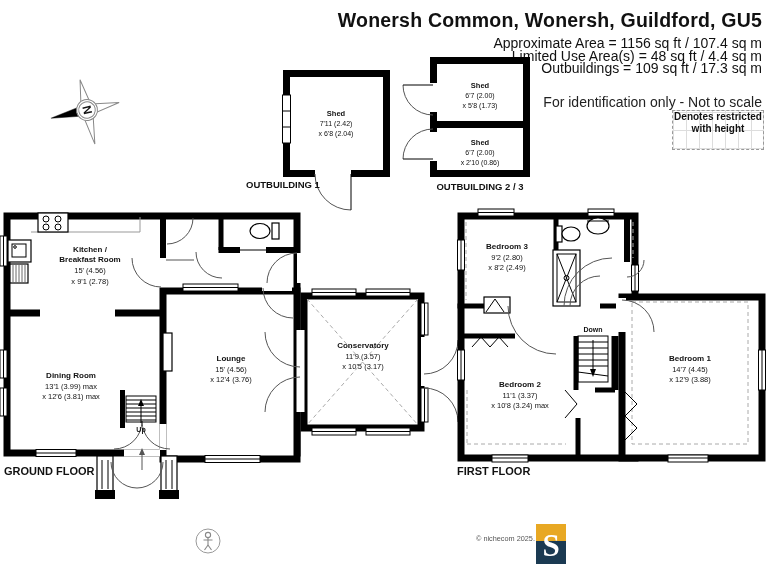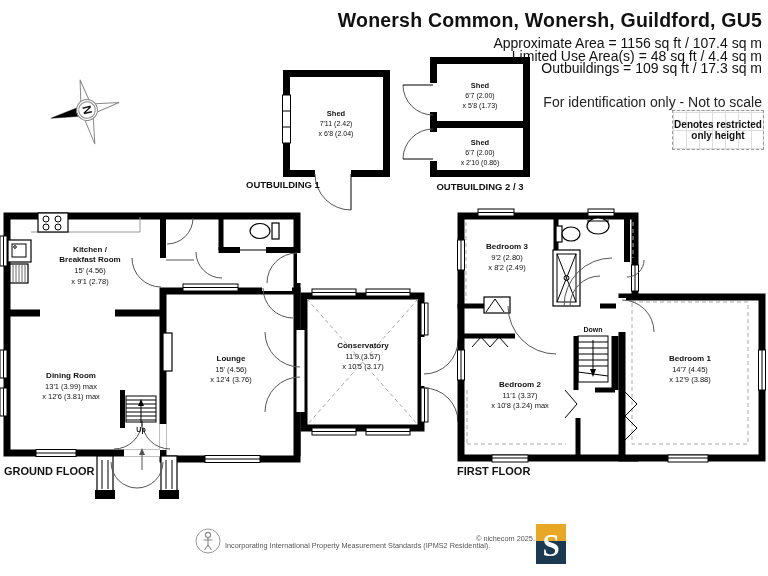--- a/index.html
+++ b/index.html
@@ -6,21 +6,21 @@
   .canvas{position:relative;width:768px;height:576px;background:#fff;
           font-family:"Liberation Sans",sans-serif;overflow:hidden;color:#111;border-radius:32px;}
   .abs{position:absolute;}
   .title{right:6px;top:9px;font-size:19.5px;font-weight:bold;letter-spacing:.2px;
          text-align:right;white-space:nowrap;}
   .areas{right:6px;top:37px;text-align:right;font-size:14px;line-height:12.7px;white-space:nowrap;margin-left:10px;}
   .note{right:6px;top:94px;font-size:14px;color:#222;text-align:right;white-space:nowrap;}
   .rbox{left:672px;top:110px;width:90px;height:38px;border:1px dashed #999;
         background-image:repeating-linear-gradient(90deg,#ddd 0 1px,transparent 1px 13px),
                          repeating-linear-gradient(0deg,#ddd 0 1px,transparent 1px 18px);
-        display:flex;align-items:center;justify-content:center;text-align:center;
+        display:flex;justify-content:center;text-align:center;
         font-size:10px;font-weight:bold;line-height:11.5px;}
   .plan-svg{left:0;top:0;}
   .footer-text{left:225px;top:523px;font-size:7.3px;line-height:9px;color:#555;white-space:pre;}
   .copyright{left:476px;top:534px;font-size:7.3px;color:#555;white-space:pre;text-align:center;}
   .slogo{left:536px;top:524px;width:30px;height:40px;}
   .slogo .gold{position:absolute;left:0;top:0;width:30px;height:17px;}
   .slogo .navy{position:absolute;left:0;top:17px;width:30px;height:23px;}
   .slogo .letter{position:absolute;left:0;top:2px;width:30px;height:40px;color:#fff;
         font-family:"Liberation Serif",serif;font-weight:bold;font-size:31px;
         display:flex;align-items:center;justify-content:center;}
@@ -54,21 +54,21 @@
   <div class="abs title">Wonersh Common, Wonersh, Guildford, GU5</div>
   <div class="abs areas">
     <div>Approximate Area = 1156 sq ft / 107.4 sq m</div>
     <div>Limited Use Area(s) = 48 sq ft / 4.4 sq m</div>
     <div>Outbuildings = 109 sq ft / 17.3 sq m</div>
   </div>
   <div class="abs note">For identification only - Not to scale</div>
   <div class="abs rbox">
     <div>
       <span>Denotes restricted</span><br>
-      <span>only height</span>
+      <span>with height</span>
     </div>
   </div>
 
   <svg class="abs plan-svg" width="768" height="576" viewBox="0 0 768 576">
 
     <g transform="translate(87,110) rotate(-103)">
       <path d="M0,-37 L5,-5 L31,0 L5,5 L0,33 L-5,5 L-35,0 L-5,-5 Z" fill="#fff" stroke="#888" stroke-width="1"></path>
       <path d="M0,-37 L5,-5 L-5,-5 Z" fill="#000"></path>
       <circle r="10.5" fill="#fff" stroke="#888" stroke-width="1"></circle>
       <circle r="8.3" fill="none" stroke="#888" stroke-width="1"></circle>
@@ -351,21 +351,20 @@
       <circle r="12" fill="none" stroke="#999" stroke-width="1"></circle>
       <circle cx="0" cy="-6" r="2.6" fill="none" stroke="#888" stroke-width="1.1"></circle>
       <line x1="0" y1="-3" x2="0" y2="4" stroke="#888" stroke-width="1.1"></line>
       <line x1="-4.5" y1="-1" x2="4.5" y2="-1" stroke="#888" stroke-width="1.1"></line>
       <line x1="0" y1="4" x2="-3.5" y2="9" stroke="#888" stroke-width="1.1"></line>
       <line x1="0" y1="4" x2="3.5" y2="9" stroke="#888" stroke-width="1.1"></line>
     </g>
   </svg>
 
   <div class="abs footer-text">
-    <div>Incorporating International Property Measurement Standards (IPMS2 Residential).</div>
     
   </div>
   <div class="abs copyright">© nichecom 2025.</div>
   <div class="abs slogo">
     <div class="gold" style="background: rgb(232, 168, 35);"></div>
     <div class="navy" style="background: rgb(27, 58, 82);"></div>
     <div class="letter">S</div>
   </div>
 
 </div>

